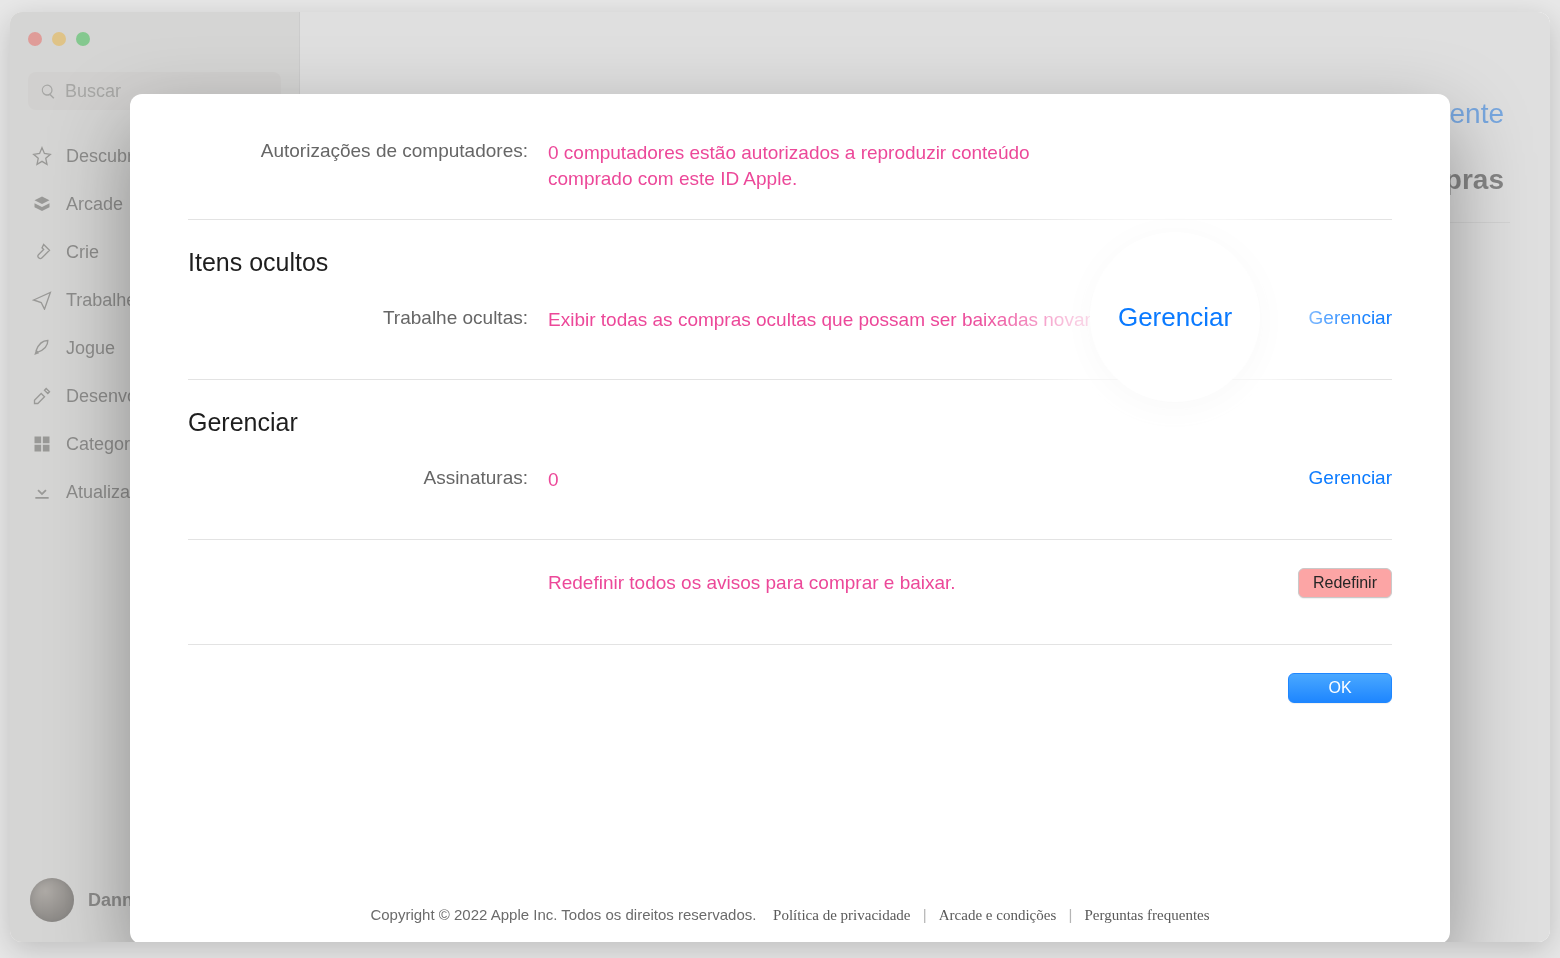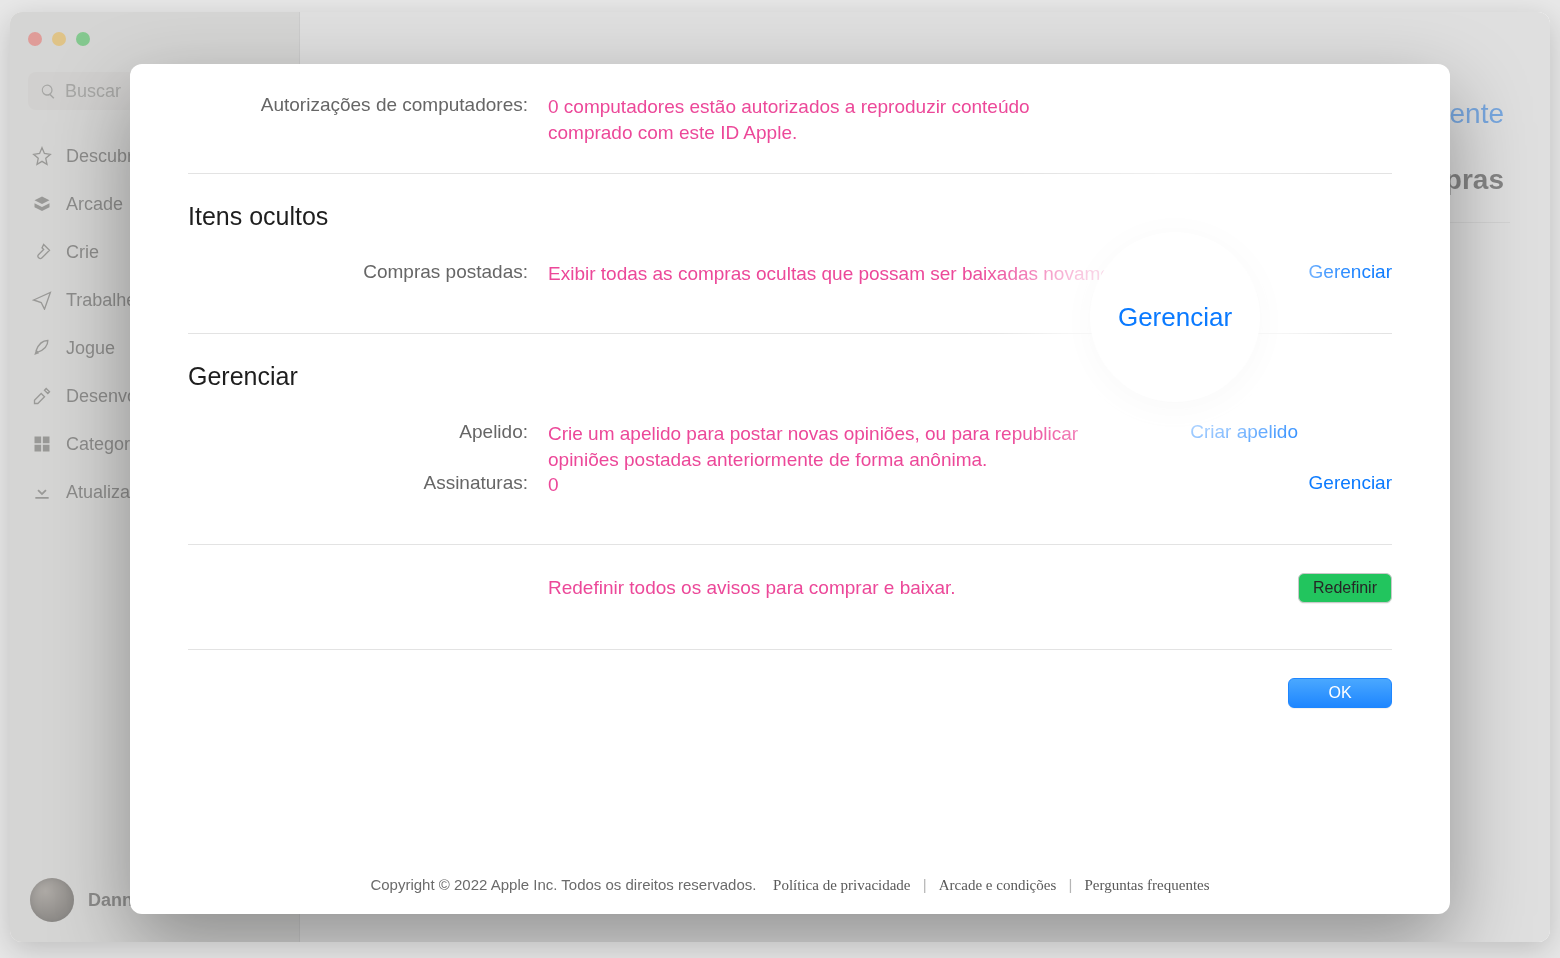--- a/index.html
+++ b/index.html
@@ -141,28 +141,28 @@
       position: absolute;
       inset: 0;
       background: rgba(200,200,200,.58);
       z-index: 10;
     }
 
     
     .sheet {
       position: absolute;
       left: 120px;
-      top: 52px;
+      top: 82px;
       width: 1320px;
       height: 850px;
       background: #ffffff;
       border-radius: 12px;
       box-shadow: 0 30px 80px rgba(0,0,0,.35);
       z-index: 20;
-      padding: 30px 58px 20px;
+      padding: 46px 58px 20px;
       overflow: hidden;
     }
 
     .row {
       display: flex;
       align-items: flex-start;
       font-size: 19px;
       color: #1e1e1e;
     }
     .row .label {
@@ -195,21 +195,21 @@
     }
 
     .btn {
       display: inline-block;
       min-width: 90px;
       height: 30px;
       line-height: 28px;
       padding: 0 14px;
       border-radius: 6px;
       border: 1px solid #c9c9c9;
-      background: #22c55e;
+      background: #fca5a5;
       font-size: 16px;
       color: #262626;
       text-align: center;
       box-shadow: 0 1px 1px rgba(0,0,0,.06);
       cursor: pointer;
     }
     .btn.primary {
       background: linear-gradient(#4aa8ff,#1e86ff);
       border-color: #1e86ff;
       color: #fff;
@@ -335,34 +335,29 @@
       <div class="label">Autorizações de computadores:</div>
       <div class="value" style="max-width:560px">0 computadores estão autorizados a reproduzir conteúdo comprado com este ID Apple.</div>
       <div class="action"></div>
     </div>
 
     <div class="divider"></div>
 
     <div class="section-title">Itens ocultos</div>
 
     <div class="row">
-      <div class="label">Compras postadas:</div>
+      <div class="label">Trabalhe ocultas:</div>
       <div class="value">Exibir todas as compras ocultas que possam ser baixadas novamente.</div>
       <div class="action"><span class="link">Gerenciar</span></div>
     </div>
 
     <div class="divider" style="margin-top:46px"></div>
 
     <div class="section-title">Gerenciar</div>
 
-    <div class="row">
-      <div class="label">Apelido:</div>
-      <div class="value" style="max-width:590px">Crie um apelido para postar novas opiniões, ou para republicar opiniões postadas anteriormente de forma anônima.</div>
-      <div class="action"><span class="link">Criar apelido</span></div>
-    </div>
 
     <div class="row" style="">
       <div class="label">Assinaturas:</div>
       <div class="value">0</div>
       <div class="action"><span class="link">Gerenciar</span></div>
     </div>
 
     <div class="divider" style="margin-top:46px"></div>
 
     <div class="row" style="margin-top:20px; align-items:center">

